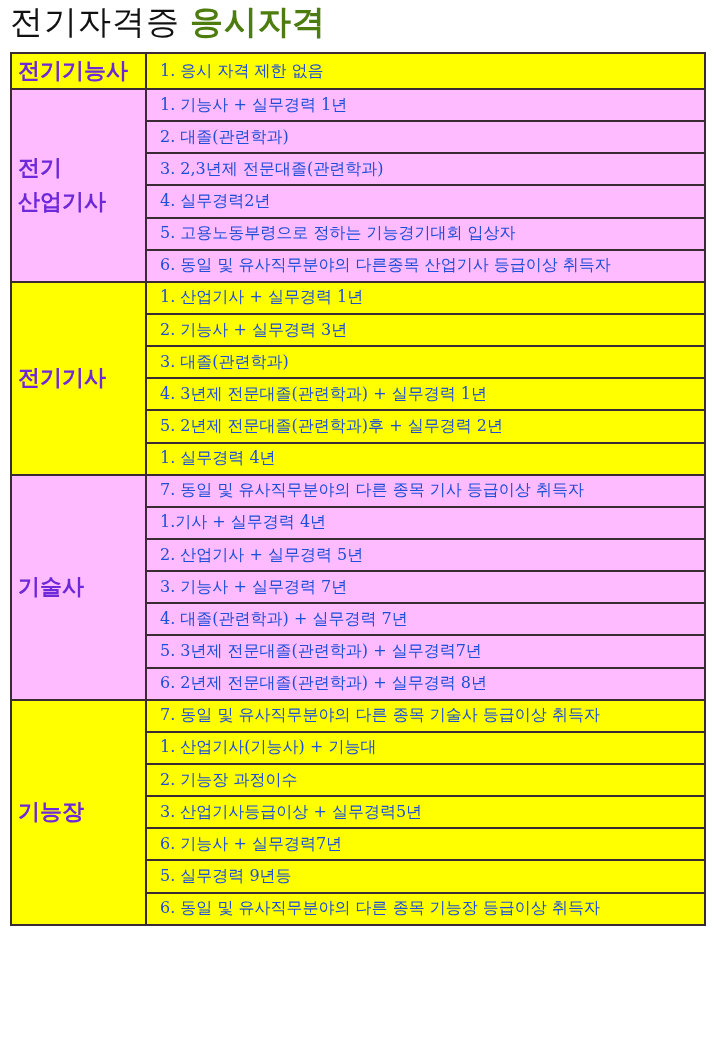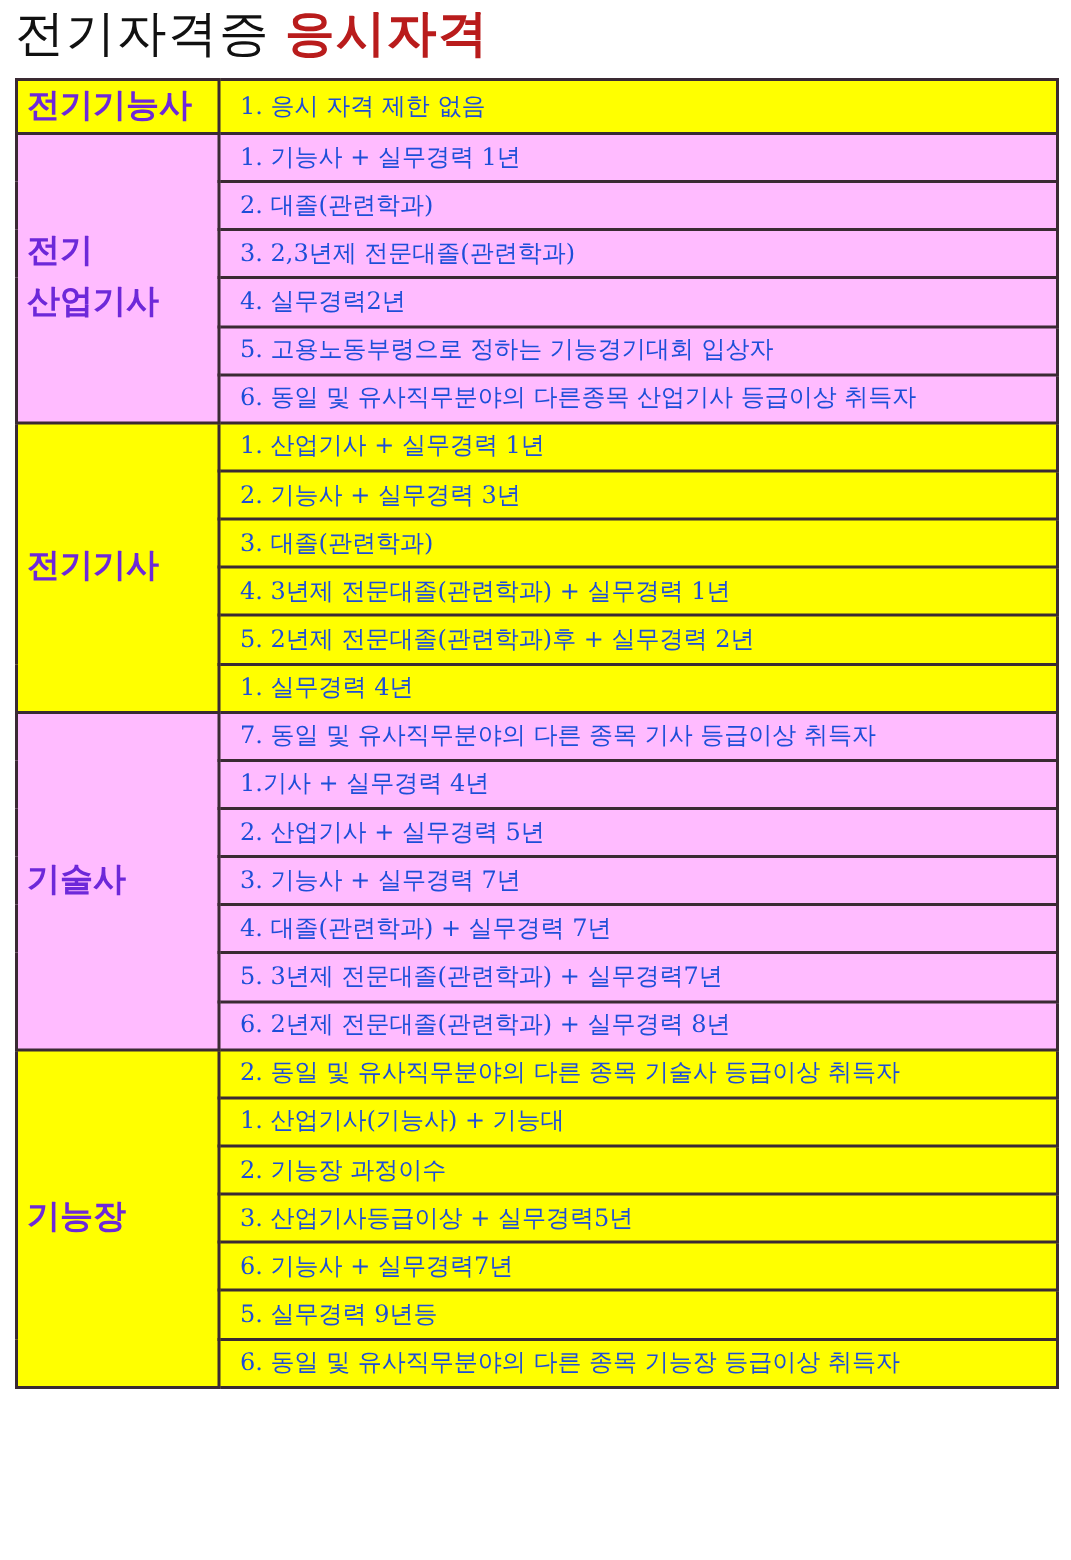--- a/index.html
+++ b/index.html
@@ -61,21 +61,21 @@
       white-space: nowrap;
       vertical-align: middle;
     }
     .yellow { background: #ffff00; }
     .pink { background: #ffbbff; }
   </style>
 </head>
 <body>
 
 <div class="title">
-  <span>전기자격증</span><span class="accent" style="color:#b91c1c">응시자격</span>
+  <span>전기자격증</span><span class="accent" style="color:#4d7c0f">응시자격</span>
 </div>
 
 <table class="grid">
   <tbody>
 
     <tr class="yellow">
       <td class="label yellow" rowspan="1">전기기능사</td>
       <td class="item yellow">1. 응시 자격 제한 없음</td>
     </tr>
 
@@ -140,21 +140,21 @@
       </tr>
     <tr class="pink">
         <td class="item pink">5. 3년제 전문대졸(관련학과) + 실무경력7년</td>
       </tr>
     <tr class="pink">
         <td class="item pink">6. 2년제 전문대졸(관련학과) + 실무경력 8년</td>
       </tr>
 
     <tr class="yellow">
       <td class="label yellow" rowspan="7">기능장</td>
-      <td class="item yellow">2. 동일 및 유사직무분야의 다른 종목 기술사 등급이상 취득자</td>
+      <td class="item yellow">7. 동일 및 유사직무분야의 다른 종목 기술사 등급이상 취득자</td>
     </tr>
     <tr class="yellow">
         <td class="item yellow">1. 산업기사(기능사) + 기능대</td>
       </tr>
     <tr class="yellow">
         <td class="item yellow">2. 기능장 과정이수</td>
       </tr>
     <tr class="yellow">
         <td class="item yellow">3. 산업기사등급이상 + 실무경력5년</td>
       </tr>

